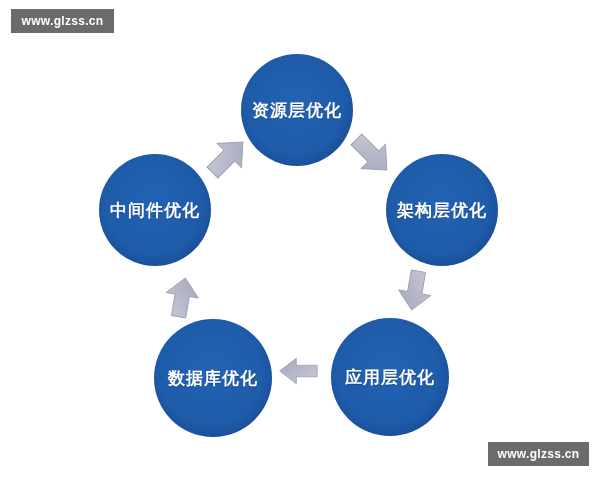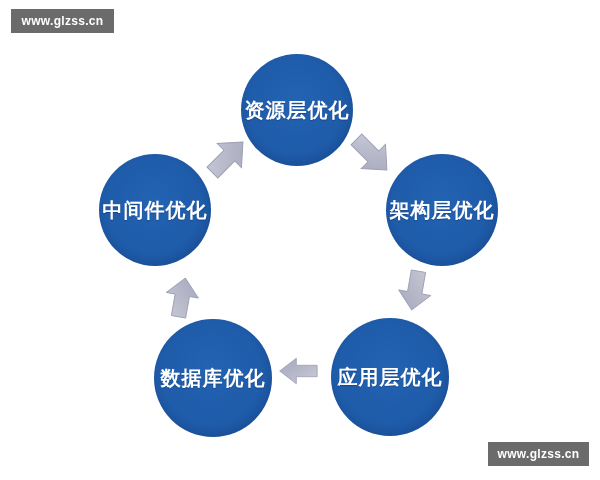--- a/index.html
+++ b/index.html
@@ -8,21 +8,21 @@
   .canvas {
     position:relative; width:600px; height:480px;
     background:var(--background,#ffffff); overflow:hidden;
   }
   .node {
     position:absolute; border-radius:50%;
     background:radial-gradient(circle at 48% 42%, var(--circle_light,#2263b2) 0%, var(--circle,#1e5aa8) 70%);
     box-shadow: inset -2px -4px 8px rgba(0,0,30,0.12);
     color:var(--label_text,#ffffff);
     display:flex; align-items:center; justify-content:center;
-    font-weight:bold; font-size:20px; letter-spacing:1px;
+    font-weight:bold; font-size:17px; letter-spacing:1px;
     text-shadow:0 1px 1px rgba(0,0,40,0.25);
     white-space:nowrap;
   }
   .node-resource    { left:241px; top:54px;  width:112px; height:112px; }
   .node-architecture{ left:386px; top:154px; width:112px; height:112px; }
   .node-application { left:331px; top:318px; width:118px; height:118px; }
   .node-database    { left:154px; top:319px; width:118px; height:118px; }
   .node-middleware  { left:99px;  top:154px; width:112px; height:112px; }
 
   .arrow { position:absolute; }

